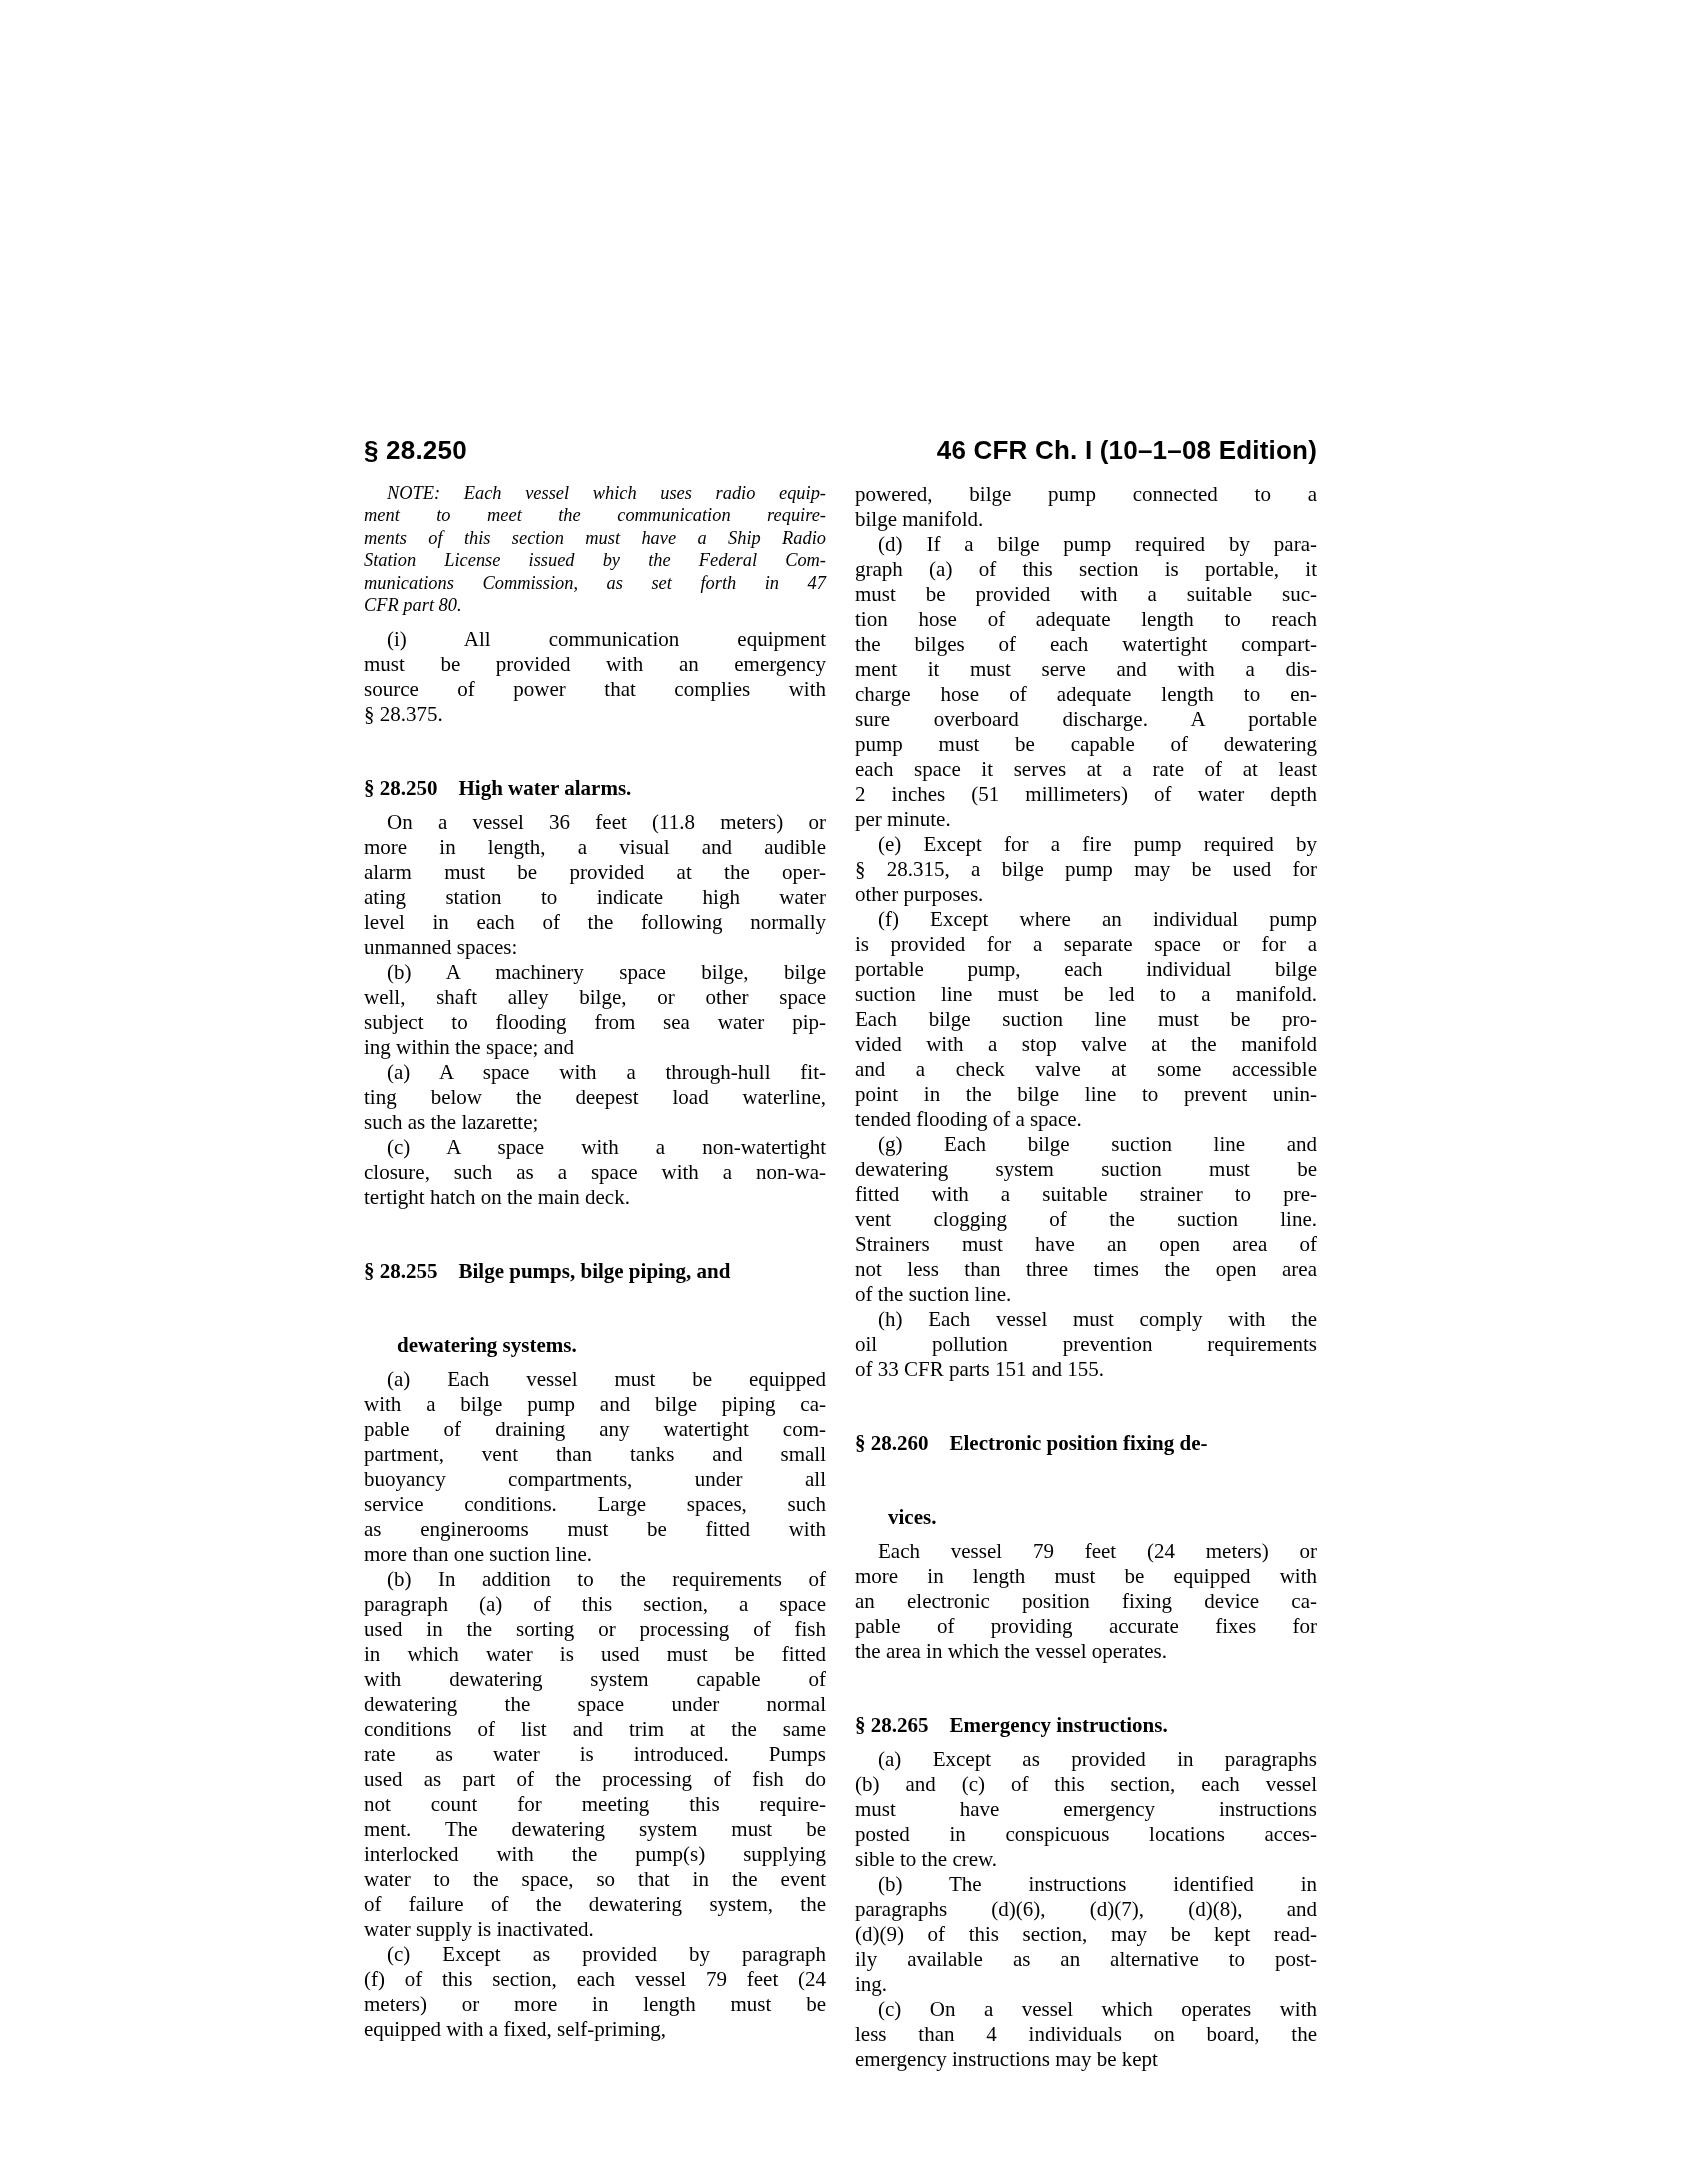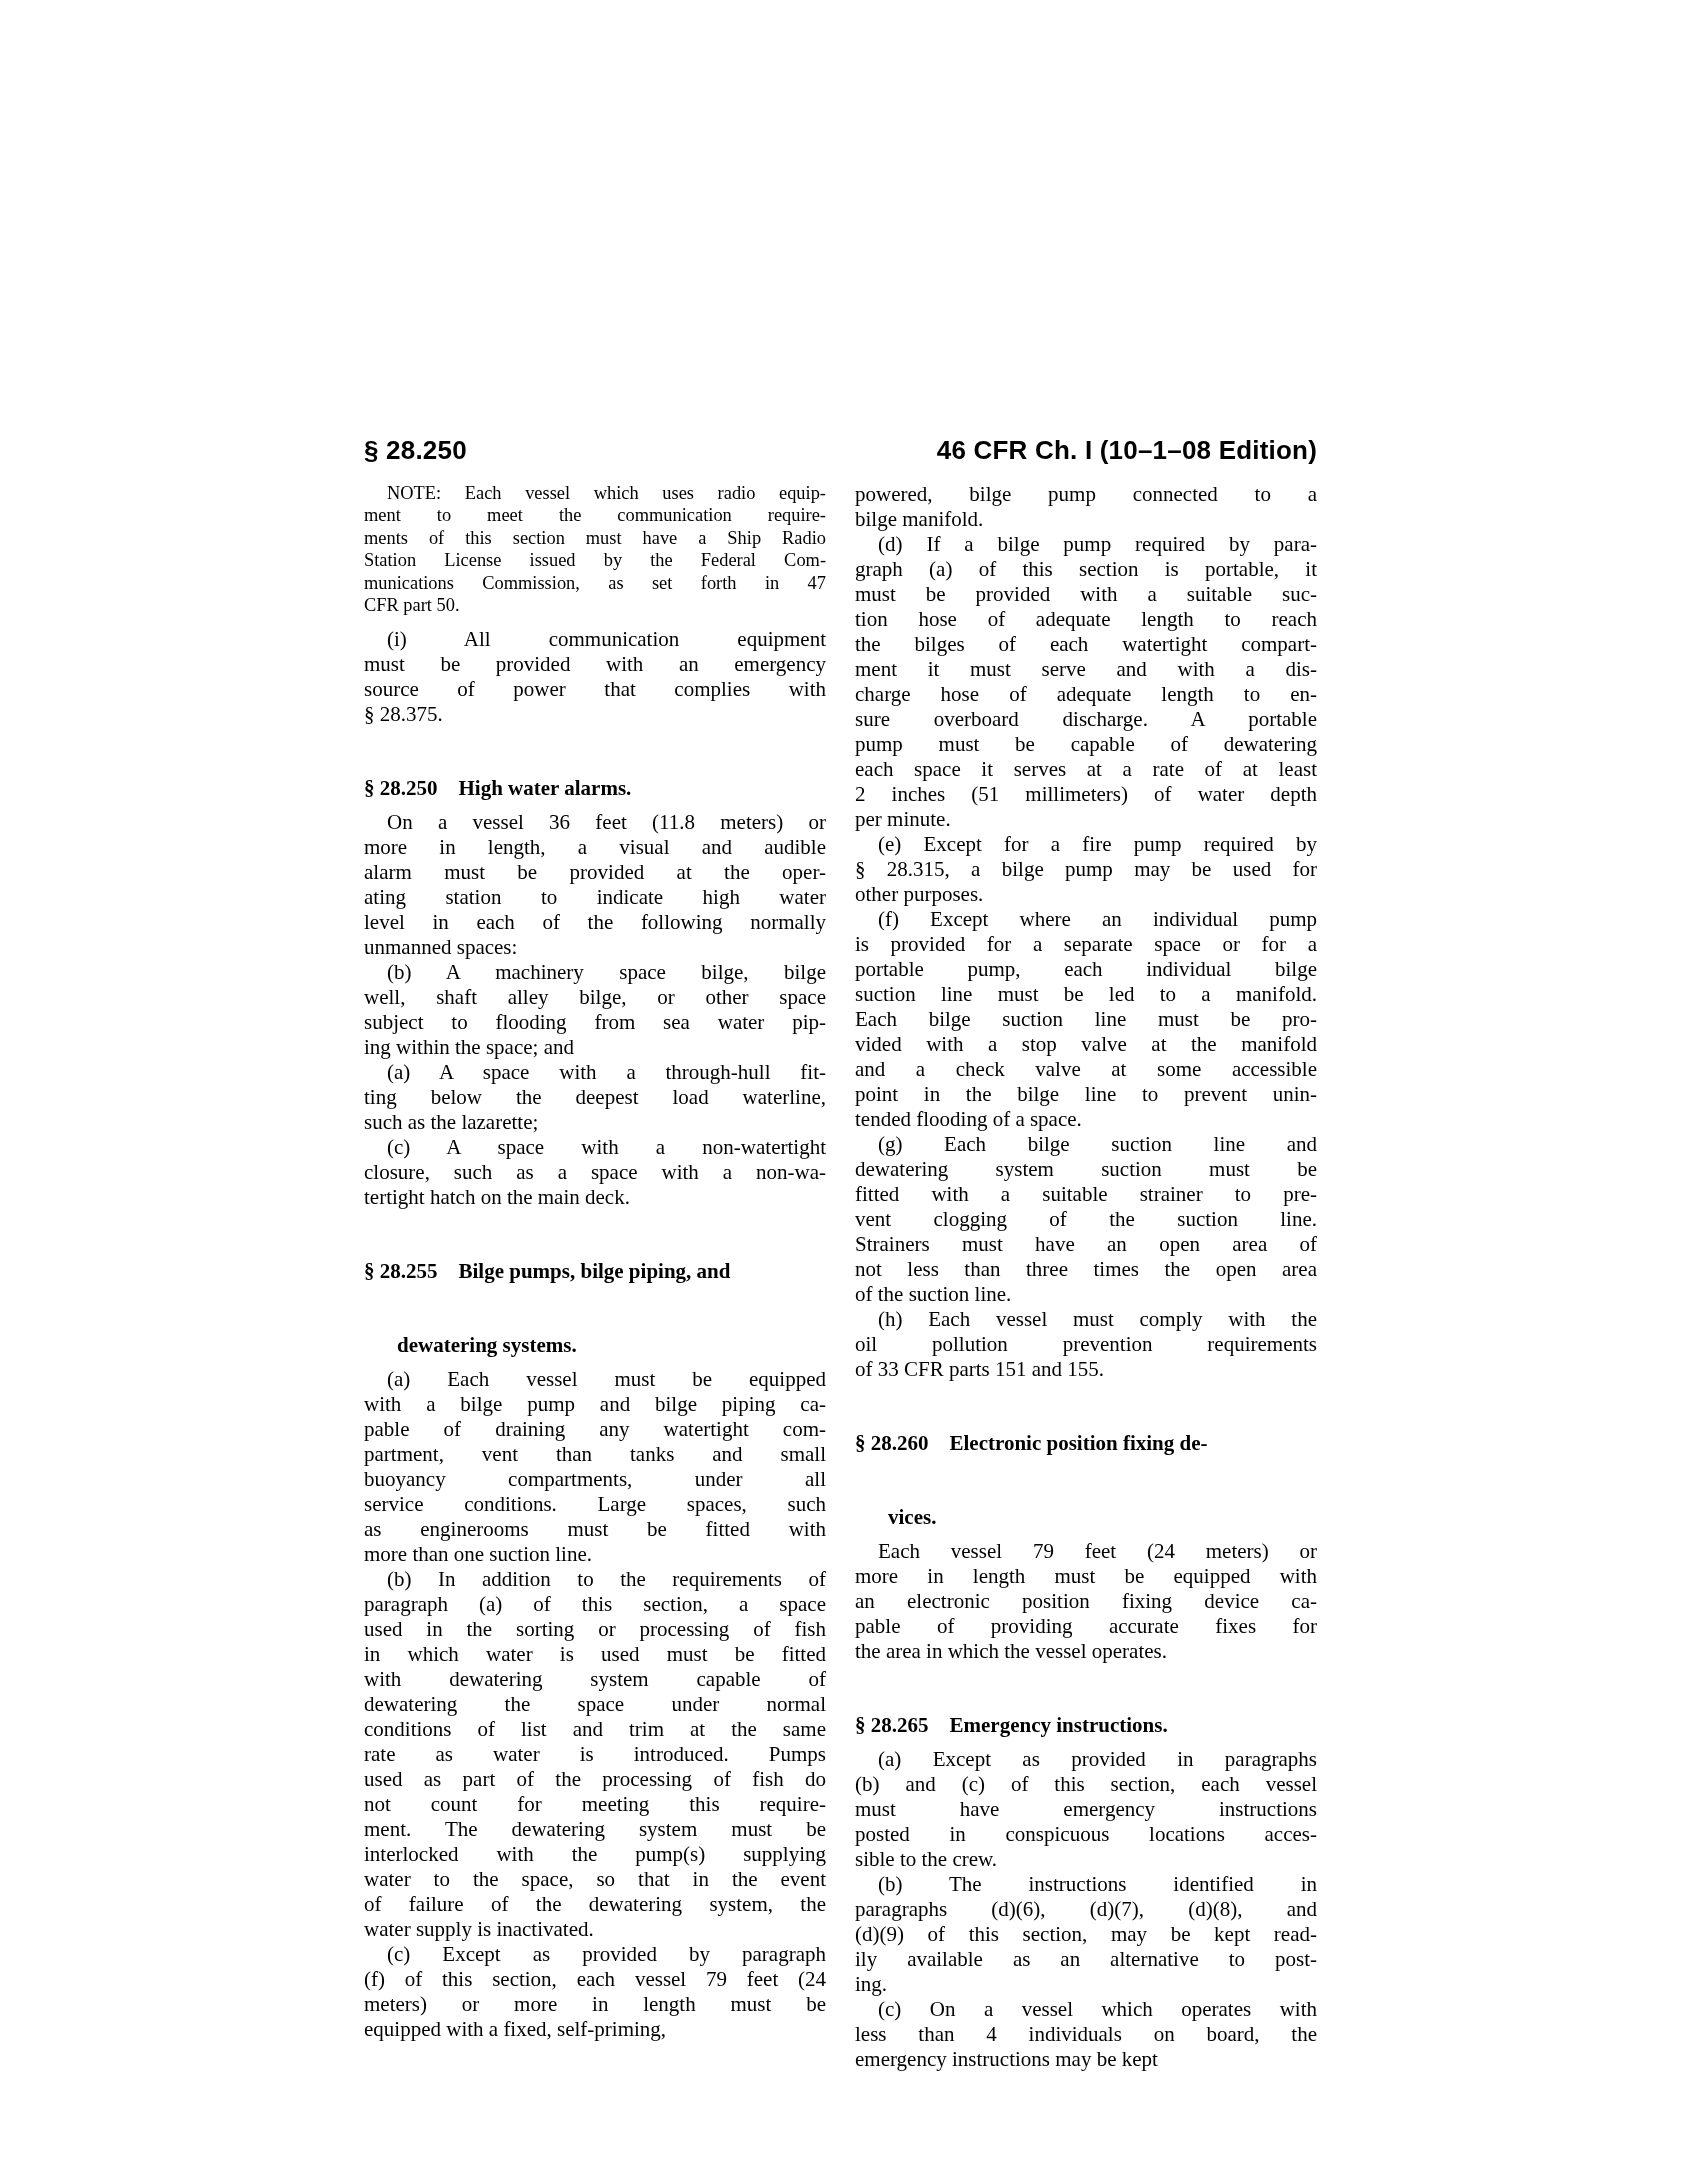--- a/index.html
+++ b/index.html
@@ -40,20 +40,21 @@
     line-height: 25px;
   }
   .tline { text-align: justify; text-align-last: justify; }
   .tline.tline-last { text-align-last: left; }
   .para .tline:first-child { text-indent: 23px; }
   .para.cont .tline:first-child { text-indent: 0; }
   .note {
     font-size: 18.4px;
     line-height: 22.4px;
     margin-bottom: 11px;
+    font-style: italic;
   }
   .heading {
     font-weight: bold;
     font-size: 21px;
     line-height: 26px;
     margin: 17px 0 9px 0;
   }
   .heading .tline { text-align: left; text-align-last: left; margin-top: 48px; }
   .heading .tline + .tline { padding-left: 33px; }
   .folio {
@@ -77,21 +78,21 @@
 
   <div class="columns">
 
     <div class="col">
       <div class="note para">
           <div class="tline">NOTE: Each vessel which uses radio equip-</div>
           <div class="tline">ment to meet the communication require-</div>
           <div class="tline">ments of this section must have a Ship Radio</div>
           <div class="tline">Station License issued by the Federal Com-</div>
           <div class="tline">munications Commission, as set forth in 47</div>
-          <div class="tline tline-last">CFR part 50.</div>
+          <div class="tline tline-last">CFR part 80.</div>
         </div>
       <div class="para">
           <div class="tline">(i) All communication equipment</div>
           <div class="tline">must be provided with an emergency</div>
           <div class="tline">source of power that complies with</div>
           <div class="tline tline-last">§ 28.375.</div>
         </div>
       <div class="heading">
           <div class="tline tline-last">§ 28.250  High water alarms.</div>
         </div>

